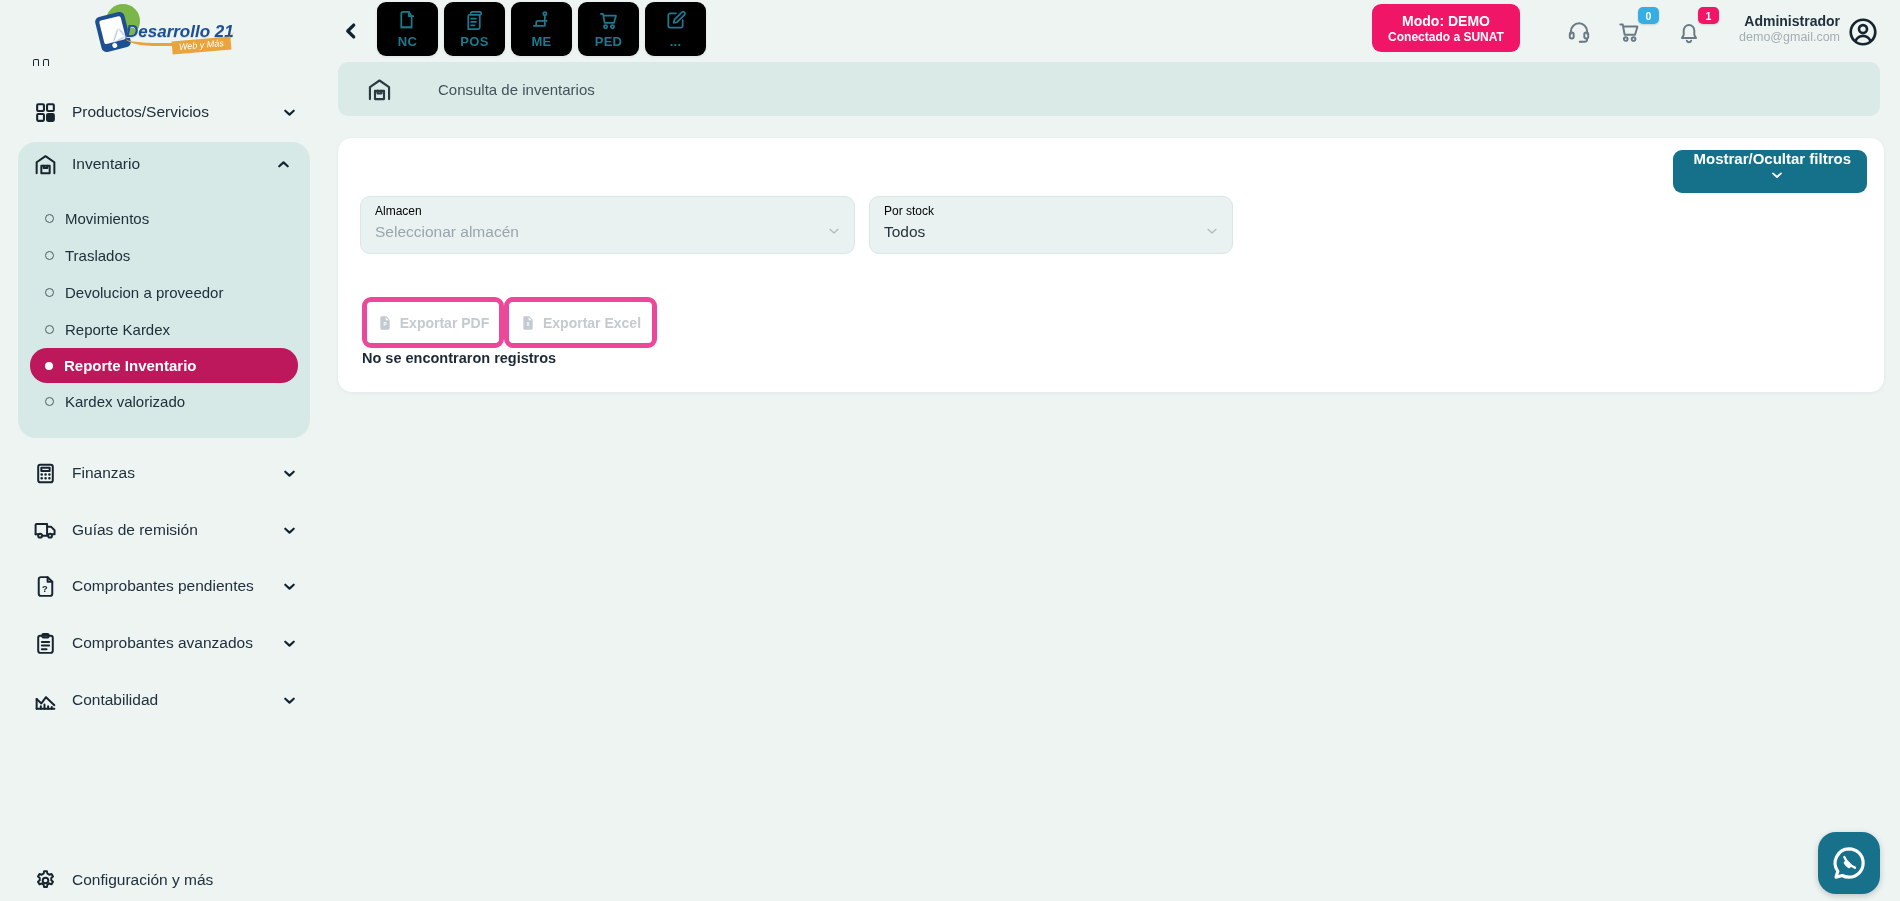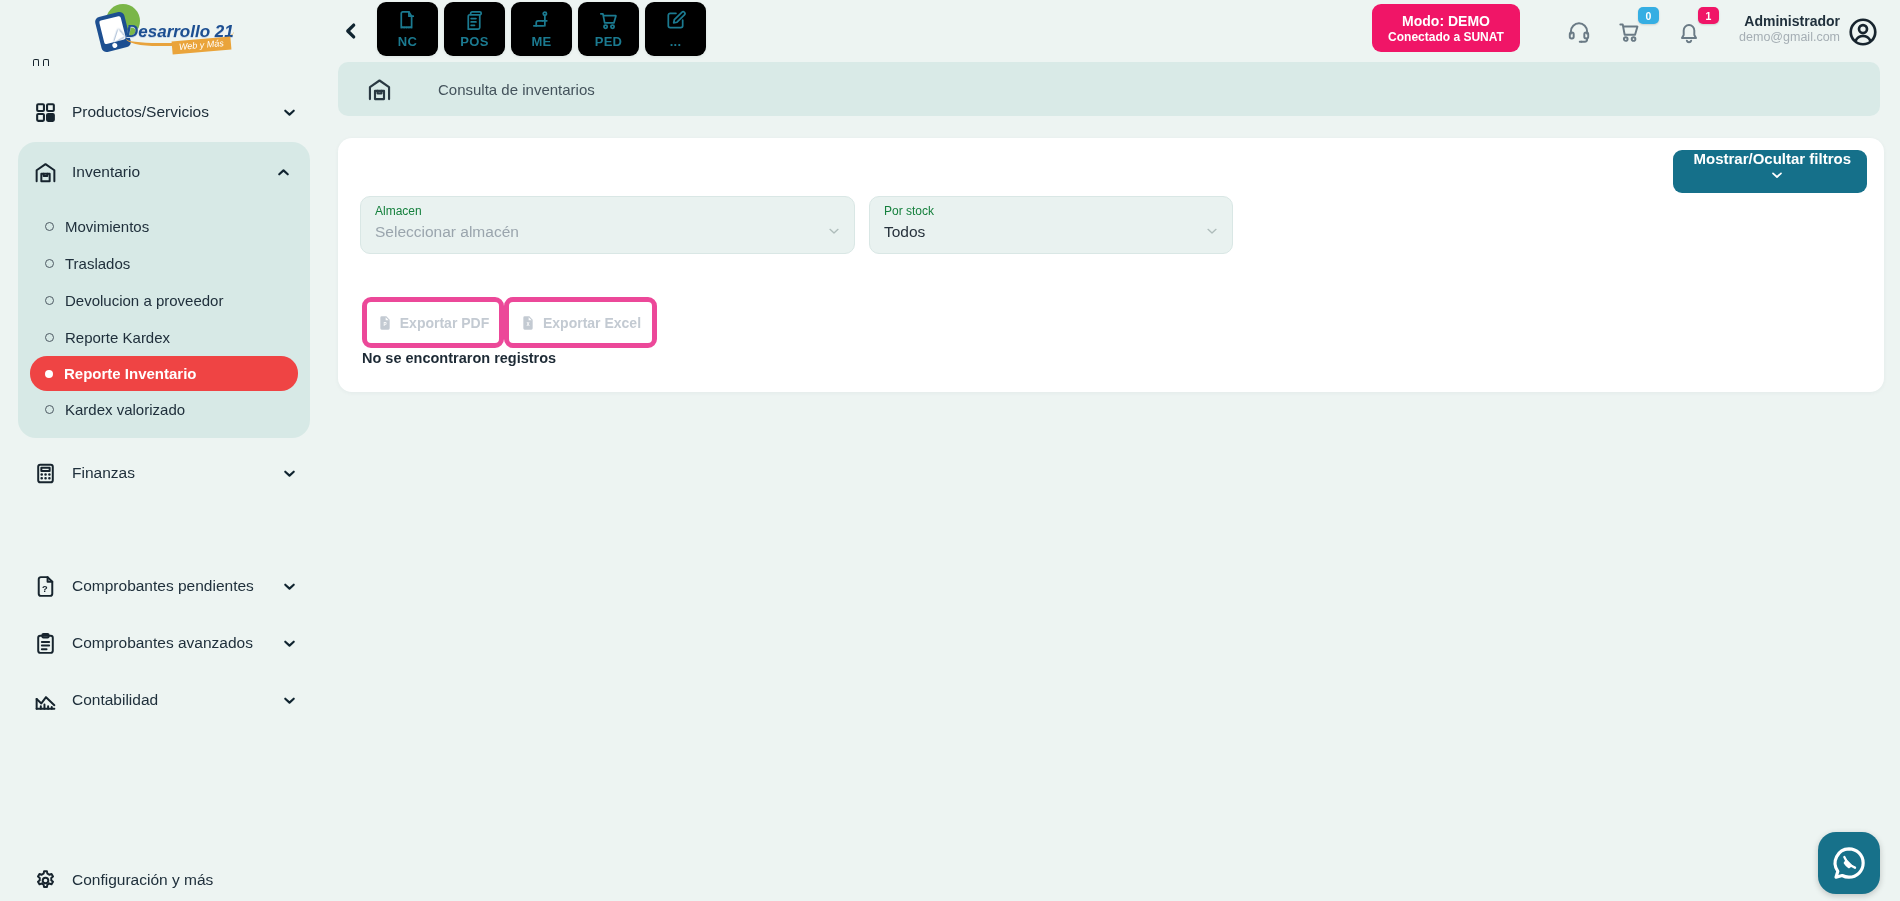--- a/index.html
+++ b/index.html
@@ -44,46 +44,46 @@
 
   
   .sidebar{left:0;top:0;width:320px;height:901px;}
   .frag{left:33px;top:59px;width:16px;height:7px;overflow:hidden;}
   .frag i{position:absolute;top:0;width:4px;height:7px;border:1.6px solid #17242e;border-bottom:none;border-radius:2px 2px 0 0;}
   .frag i.b{left:10px;}
   .nav-row{left:0;height:44px;width:320px;display:flex;align-items:center;padding-left:33px;box-sizing:border-box;cursor:pointer;}
   .nav-row .ic{width:25px;height:25px;color:#17242e;flex:none;}
   .nav-row .lbl{font-size:15.5px;color:#20303c;margin-left:14px;white-space:nowrap;}
   .nav-row .chev{position:absolute;right:22px;color:#102430;}
-  .group{left:18px;top:142px;width:292px;height:296px;background:#d7e9e6;border-radius:18px;box-sizing:border-box;padding-top:8px;}
+  .group{left:18px;top:142px;width:292px;height:296px;background:#d7e9e6;border-radius:18px;box-sizing:border-box;}
   .group .nav-row{width:292px;padding-left:15px;}
   .group .nav-row .chev{right:18px;}
   .sub-row{height:37px;display:flex;align-items:center;padding-left:27px;cursor:pointer;}
   .bullet{width:7px;height:7px;border-radius:50%;border:1.6px solid #4e5b64;flex:none;}
   .sub-row .slbl{font-size:15px;color:#20303c;margin-left:11px;white-space:nowrap;}
-  .sub-pill{margin:0 12px;height:35px;background:#ef4444;border-radius:17px;display:flex;align-items:center;padding-left:15px;cursor:pointer;}
+  .sub-pill{margin:0 12px;height:35px;background:#be185d;border-radius:17px;display:flex;align-items:center;padding-left:15px;cursor:pointer;}
   .sub-pill .bullet{border:none;background:#ffffff;width:8px;height:8px;}
   .sub-pill .slbl{font-size:15px;font-weight:bold;color:#ffffff;margin-left:11px;}
   .footer-row{top:858px;}
 
   
   .breadcrumb{left:338px;top:62px;width:1542px;height:54px;background:#d9eae7;border-radius:10px;
     display:flex;align-items:center;}
   .breadcrumb .ic{width:27px;height:27px;color:#2a3942;margin-left:28px;cursor:pointer;}
   .breadcrumb .blbl{font-size:15px;color:#44535c;margin-left:45px;}
 
   .card{left:338px;top:138px;width:1546px;height:254px;background:#ffffff;border-radius:14px;
     box-shadow:0 1px 4px rgba(30,60,70,.05);}
   .toggle-btn{position:absolute;right:17px;top:12px;height:43px;padding:0 16px 0 20px;background:#15708a;border-radius:9px;
     display:flex;align-items:center;color:#ffffff;cursor:pointer;flex-direction:column;}
   .toggle-btn .tlbl{font-size:15px;font-weight:bold;}
   .toggle-btn svg{margin-left:10px;}
 
   .field{position:absolute;top:58px;height:58px;background:#e9f2f0;border:1px solid #d9e7e5;border-radius:10px;box-sizing:border-box;cursor:pointer;}
-  .field .flbl{position:absolute;left:14px;top:7px;font-size:12px;color:#15803d;}
+  .field .flbl{position:absolute;left:14px;top:7px;font-size:12px;color:#000000;}
   .field .fval{position:absolute;left:14px;top:26px;font-size:15.5px;color:#27323c;}
   .field .fval.placeholder{color:#9aa5ad;}
   .field .fchev{position:absolute;right:12px;top:26px;color:#aebcba;}
   .field-almacen{left:22px;width:495px;}
   .field-stock{left:531px;width:364px;}
 
   .exp-btn{position:absolute;top:159px;height:41px;background:#ffffff;border:5px solid #ec4899;border-radius:9px;
     display:flex;align-items:center;justify-content:center;color:#c3cad2;font-size:14px;font-weight:bold;cursor:default;}
   .exp-btn svg{margin-right:7px;}
   .exp-pdf{left:24px;width:132px;}
@@ -268,20 +268,37 @@
         </svg>
     </span>
     <span class="lbl">Finanzas</span>
     <span class="chev">
         <svg viewBox="0 0 24 24" width="17" height="17" fill="none" stroke="currentColor" stroke-width="3" stroke-linecap="round" stroke-linejoin="round">
           <path d="M6 9.5l6 5.5 6-5.5"></path>
         </svg>
       </span>
   </div>
 
+  <div class="abs nav-row" style="top:508px;">
+    <span class="ic">
+      <svg viewBox="0 0 24 24" width="25" height="25" fill="none" stroke="currentColor" stroke-width="1.9" stroke-linecap="round" stroke-linejoin="round">
+          <path d="M2.5 15.5V6.8A1 1 0 0 1 3.5 5.8h10v9.7"></path>
+          <path d="M13.5 8.5h4l3.2 3.2v3.8h-2"></path>
+          <circle cx="6.8" cy="17" r="1.8"></circle>
+          <circle cx="16.4" cy="17" r="1.8"></circle>
+          <path d="M8.7 17h5.8M2.5 15.5h2.4"></path>
+        </svg>
+    </span>
+    <span class="lbl">Guías de remisión</span>
+    <span class="chev">
+        <svg viewBox="0 0 24 24" width="17" height="17" fill="none" stroke="currentColor" stroke-width="3" stroke-linecap="round" stroke-linejoin="round">
+          <path d="M6 9.5l6 5.5 6-5.5"></path>
+        </svg>
+      </span>
+  </div>
 
   <div class="abs nav-row" style="top:564px;">
     <span class="ic">
       <svg viewBox="0 0 24 24" width="25" height="25" fill="none" stroke="currentColor" stroke-width="1.9" stroke-linecap="round" stroke-linejoin="round">
           <path d="M14 3H7.5a2 2 0 0 0-2 2v14a2 2 0 0 0 2 2h9a2 2 0 0 0 2-2V7.5z"></path>
           <path d="M14 3v4.5h4.5"></path>
           <text x="11.5" y="17" font-size="9" font-weight="bold" text-anchor="middle" fill="currentColor" stroke="none">?</text>
         </svg>
     </span>
     <span class="lbl">Comprobantes pendientes</span>

